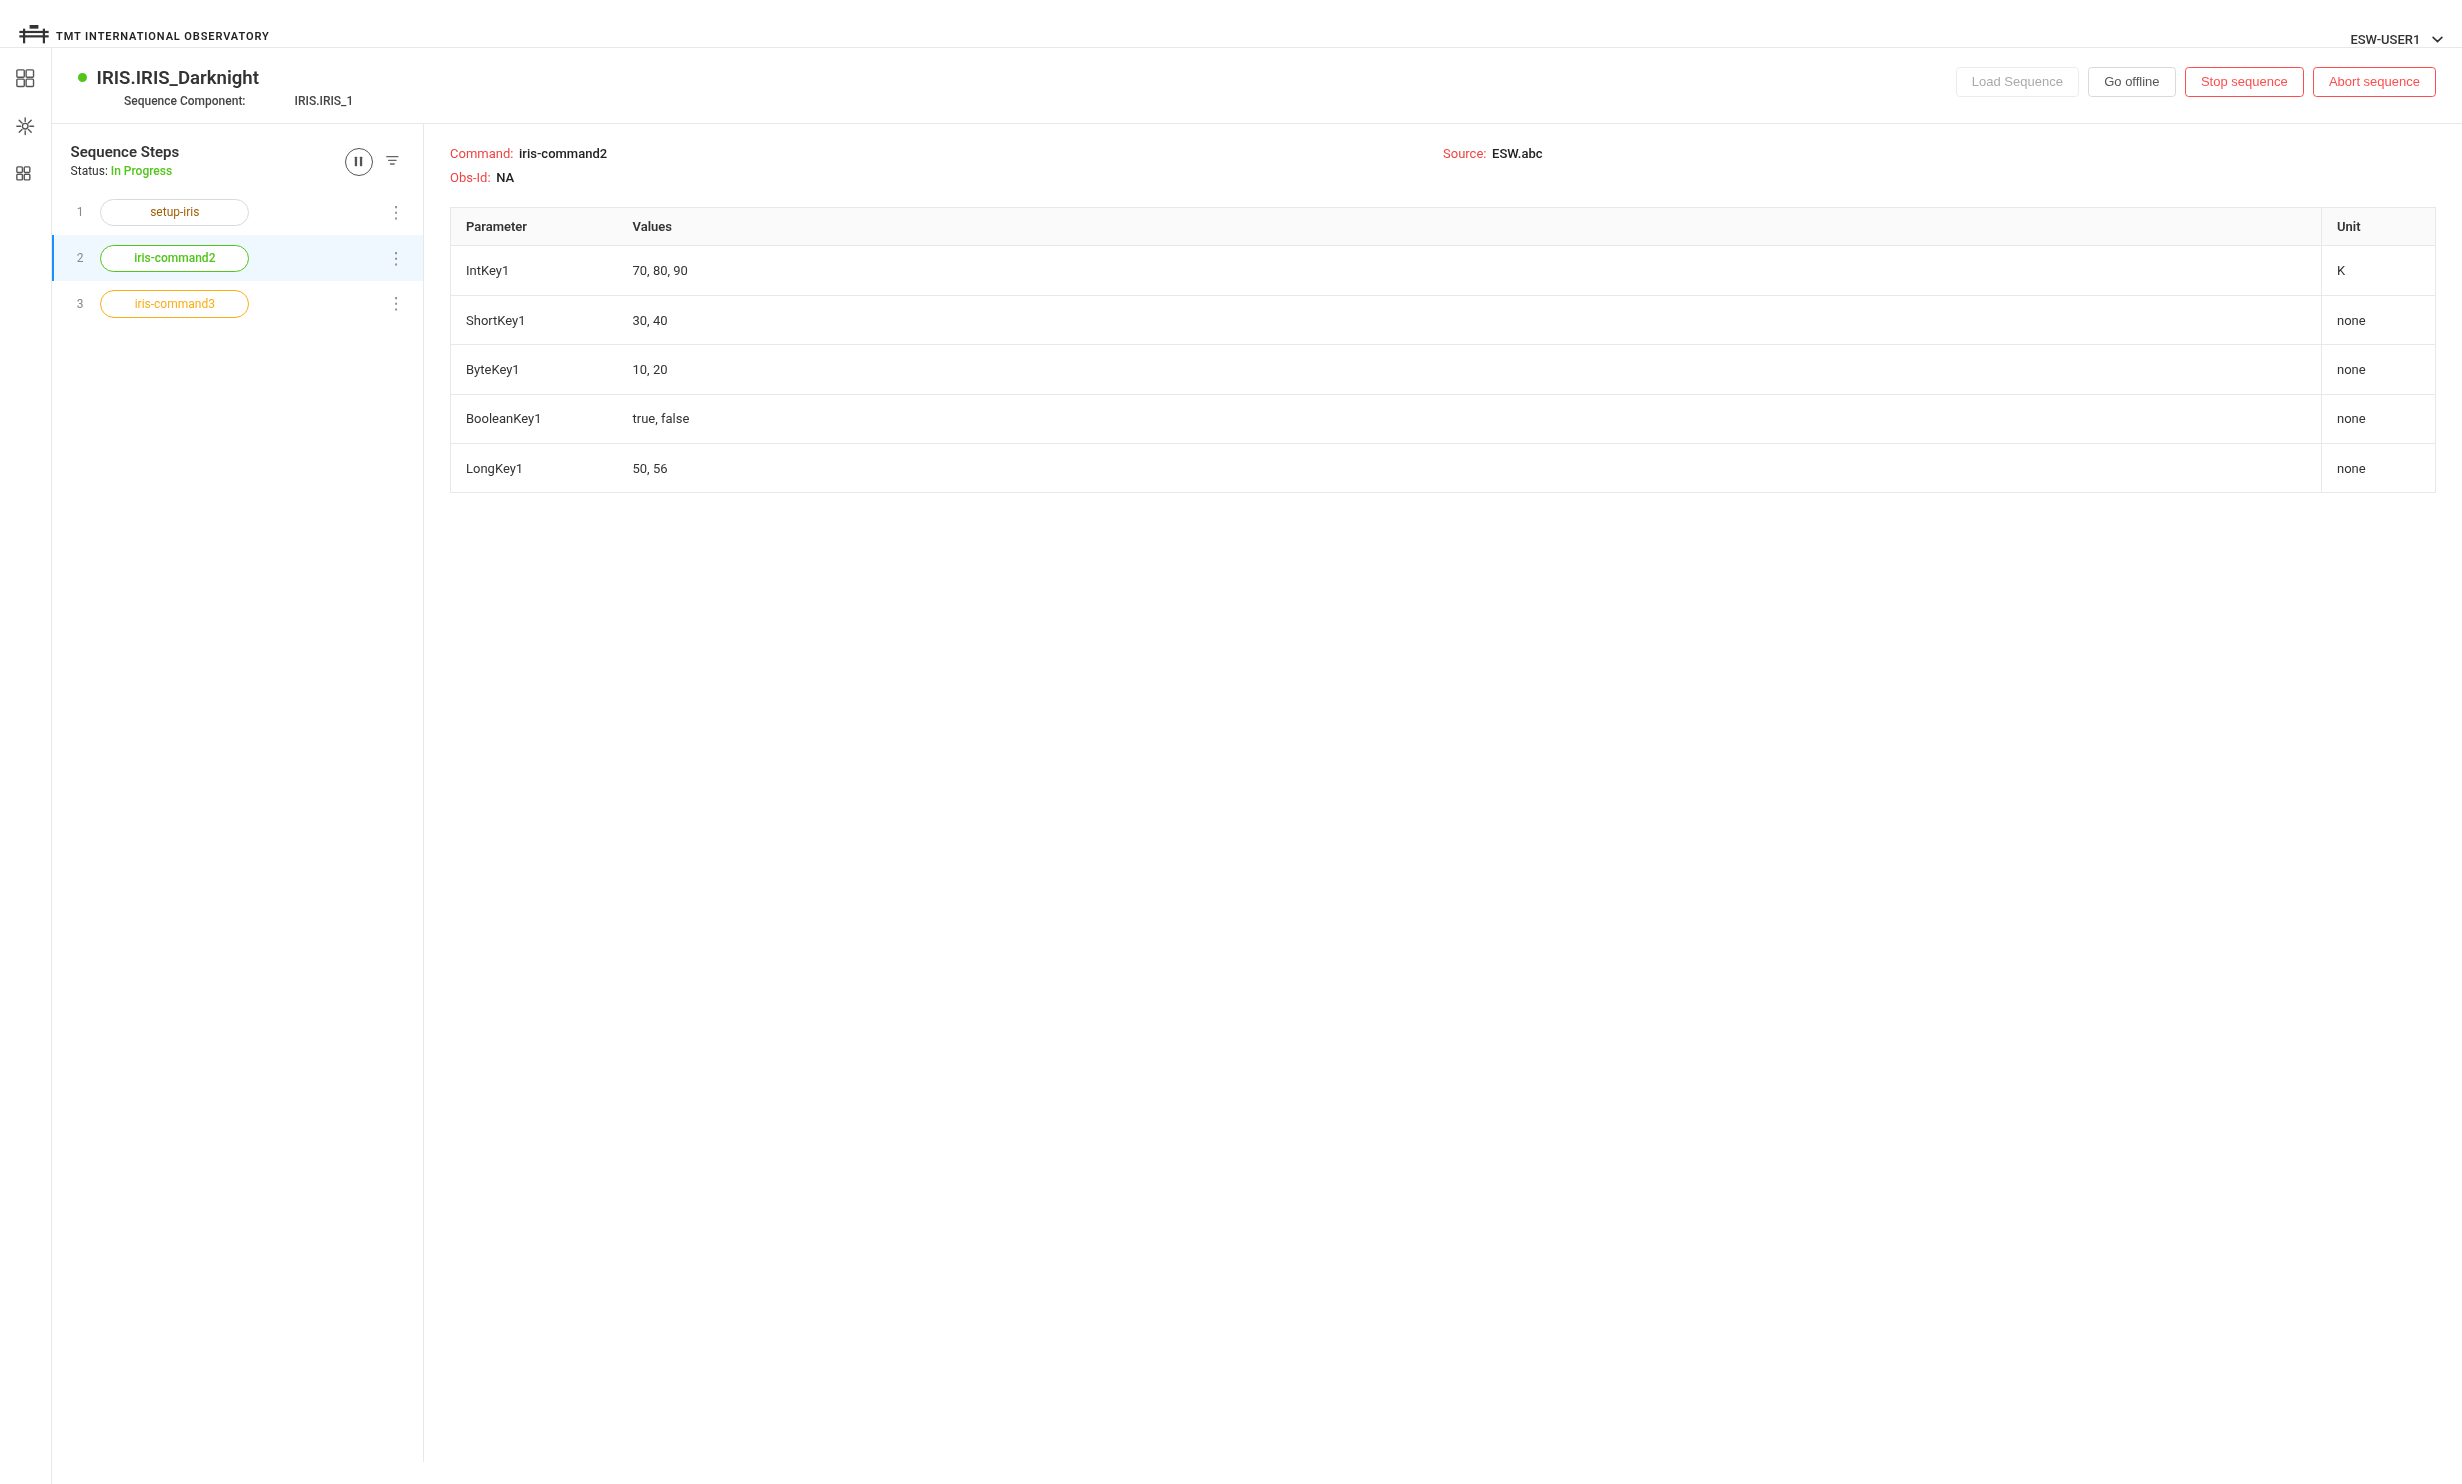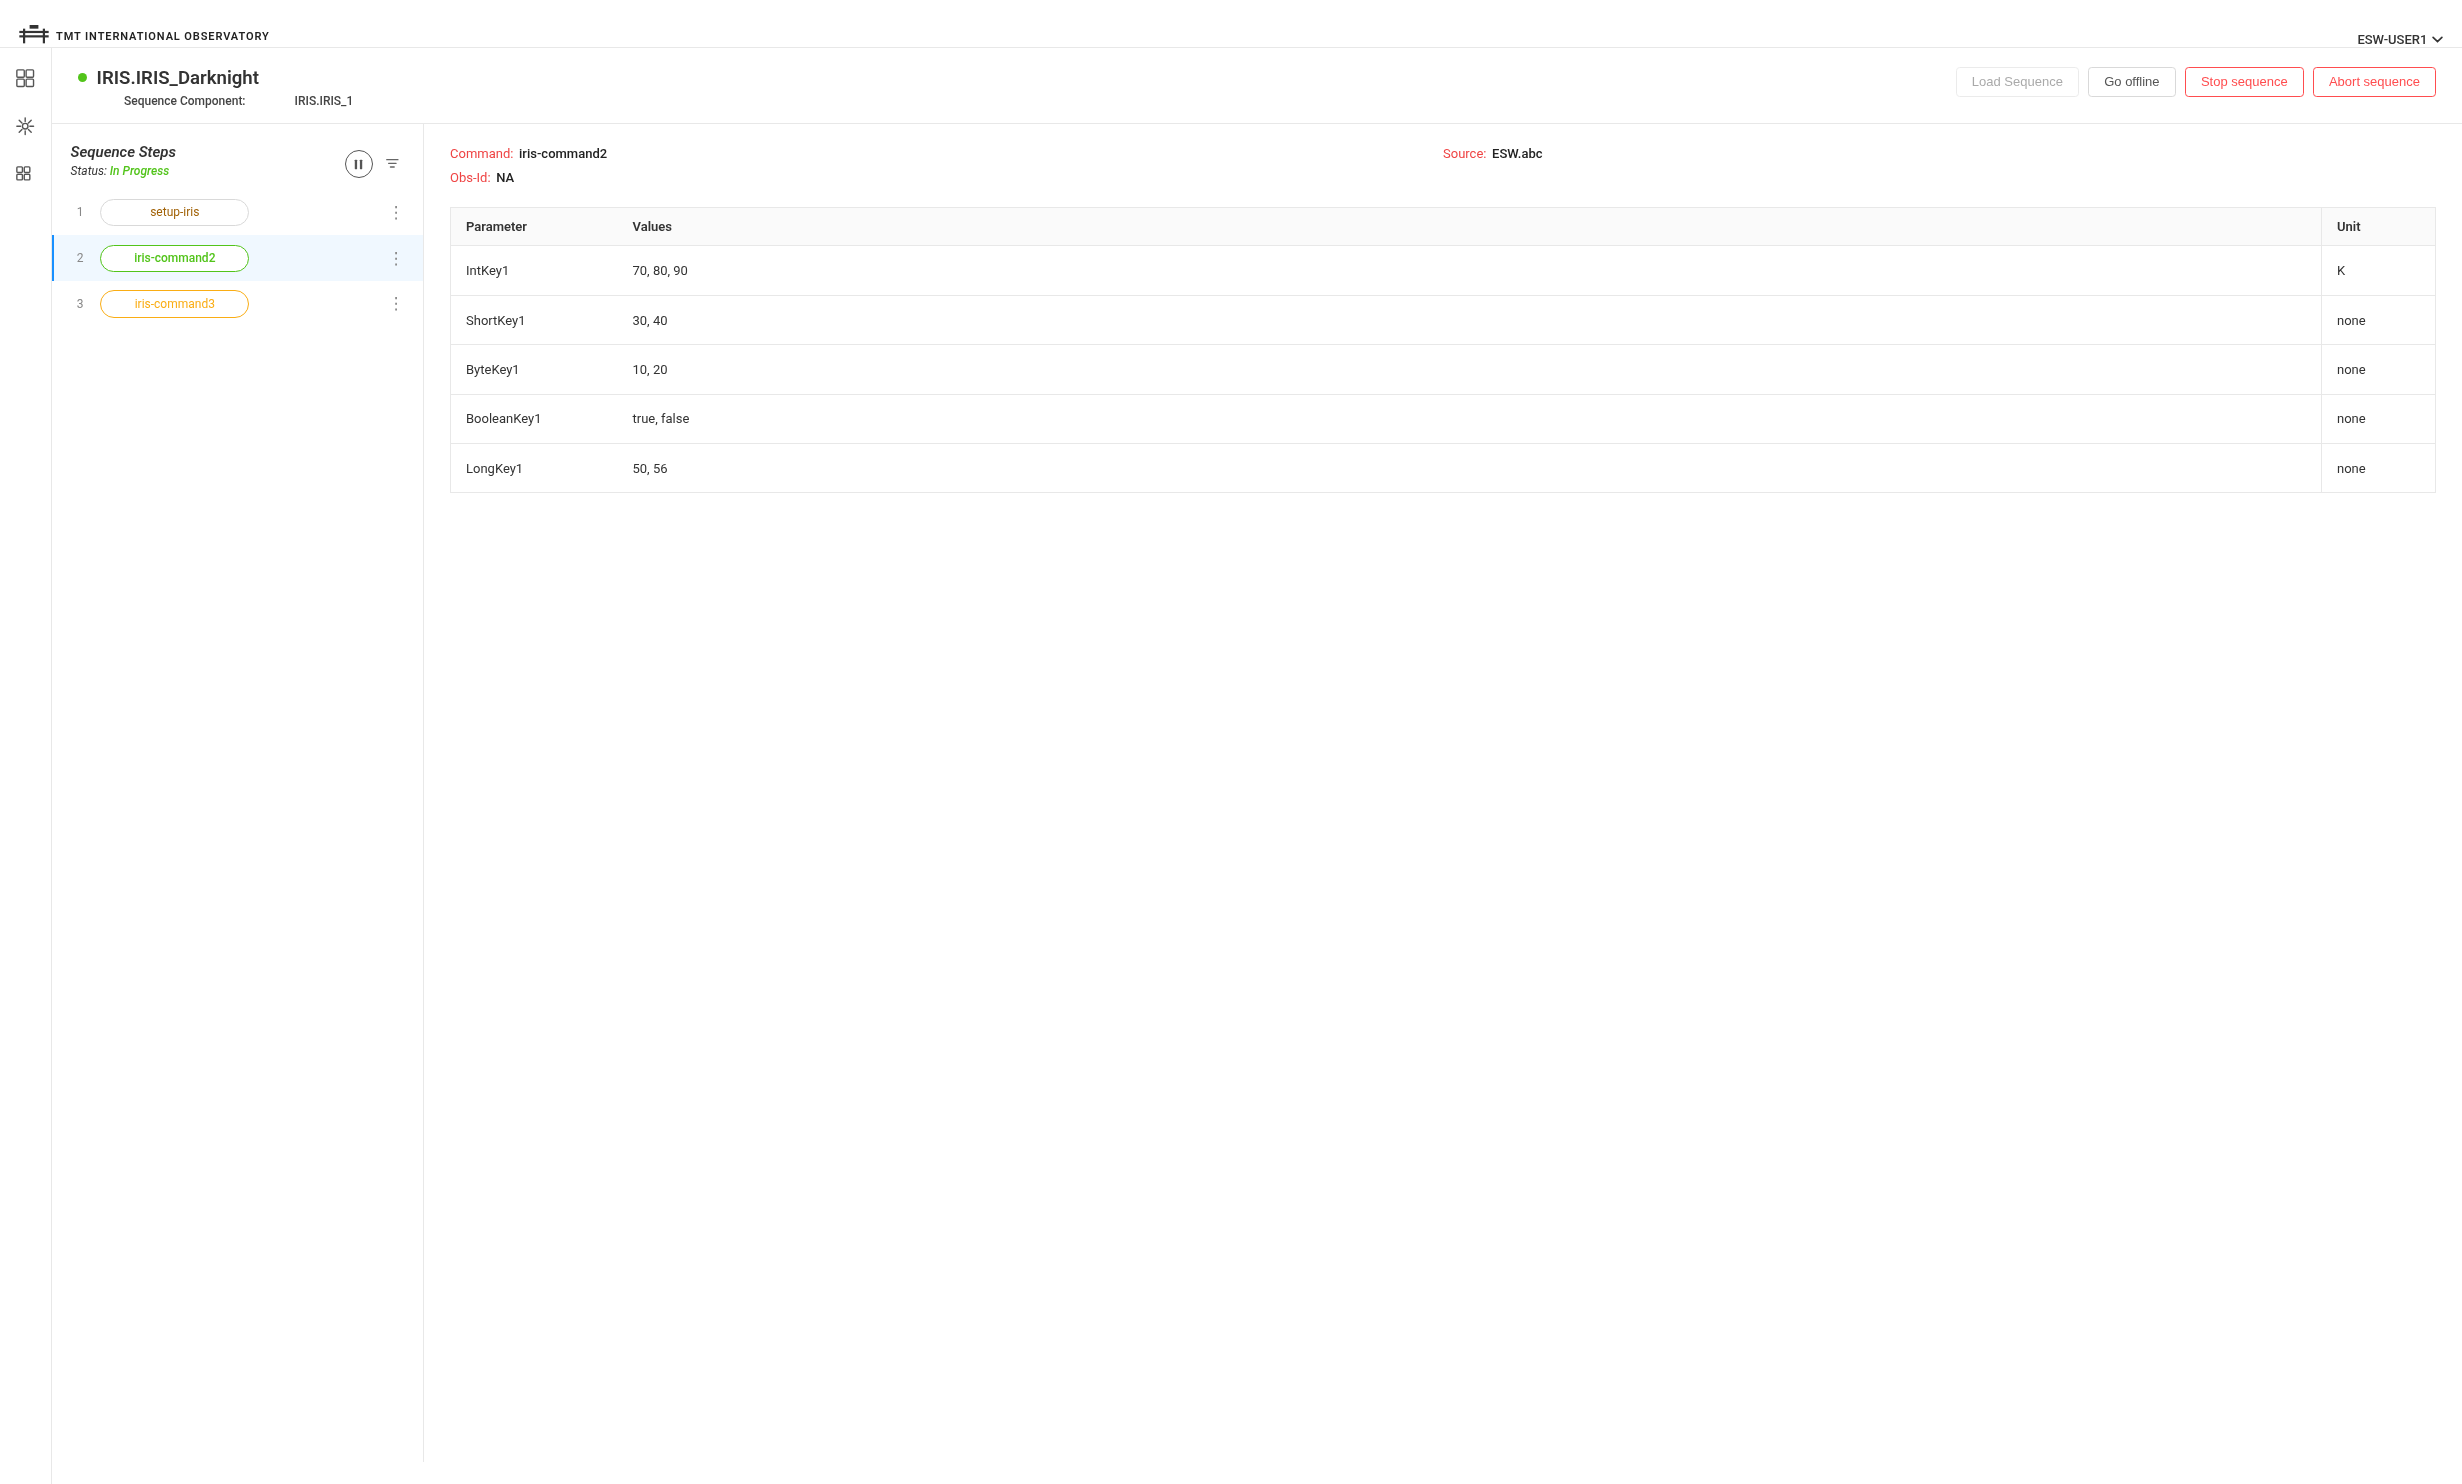--- a/index.html
+++ b/index.html
@@ -6,21 +6,21 @@
     body { font-family: -apple-system, BlinkMacSystemFont, 'Segoe UI', Roboto, sans-serif; background: #fff; color: #333; font-size: 13px; }
 
     
     .top-nav {
       display: flex; align-items: flex-end; justify-content: space-between;
       height: 48px; border-bottom: 0.9px solid #e8e8e8;
       padding: 0 18.6px;
     }
     .top-nav-logo { display: flex; align-items: center; gap: 7.4px; font-size: 11px; font-weight: 600; letter-spacing: 0.9px; color: #222; }
     .logo-icon { width: 30px; height: 22px; }
-    .top-nav-user { display: flex; align-items: center; gap: 5px; font-size: 13px; font-weight: 500; cursor: pointer; }
+    .top-nav-user { display: flex; align-items: center; gap: 12px; font-size: 13px; font-weight: 500; cursor: pointer; }
     .top-nav-user svg { width: 11px; height: 11px; }
 
     
     .layout { display: flex; height: calc(100vh - 48px); }
 
     
     .sidebar {
       width: 52px; border-right: 0.9px solid #e8e8e8;
       display: flex; flex-direction: column; align-items: center; padding-top: 15px; gap: 18.6px;
     }
@@ -51,21 +51,21 @@
     
     .content-area { display: flex; height: calc(100% - 98px); }
 
     
     .sequence-panel {
       width: 372px; flex-shrink: 0;
       border-right: 0.9px solid #e8e8e8;
       padding: 18.6px 0;
       overflow-y: auto;
     }
-    .sequence-header { padding: 0 18.6px 11px; display: flex; align-items: flex-end; justify-content: space-between; font-style: italic; }
+    .sequence-header { padding: 0 18.6px 11px; display: flex; align-items: center; justify-content: space-between; }
     .sequence-title { font-size: 15px; font-weight: 600; margin-bottom: 3.7px; }
     .sequence-status { font-size: 12px; }
     .status-in-progress { color: #52c41a; font-weight: 500; }
     .sequence-controls { display: flex; gap: 7.4px; align-items: center; margin-top: 1.9px; }
     .ctrl-btn { width: 28px; height: 28px; border-radius: 50%; border: 1.4px solid #555; background: transparent; cursor: pointer; display: flex; align-items: center; justify-content: center; color: #555; }
     .ctrl-btn svg { width: 13px; height: 13px; }
     .filter-btn { background: transparent; border: none; cursor: pointer; color: #666; padding: 3.7px; }
     .filter-btn svg { width: 16.7px; height: 16.7px; }
 
     

